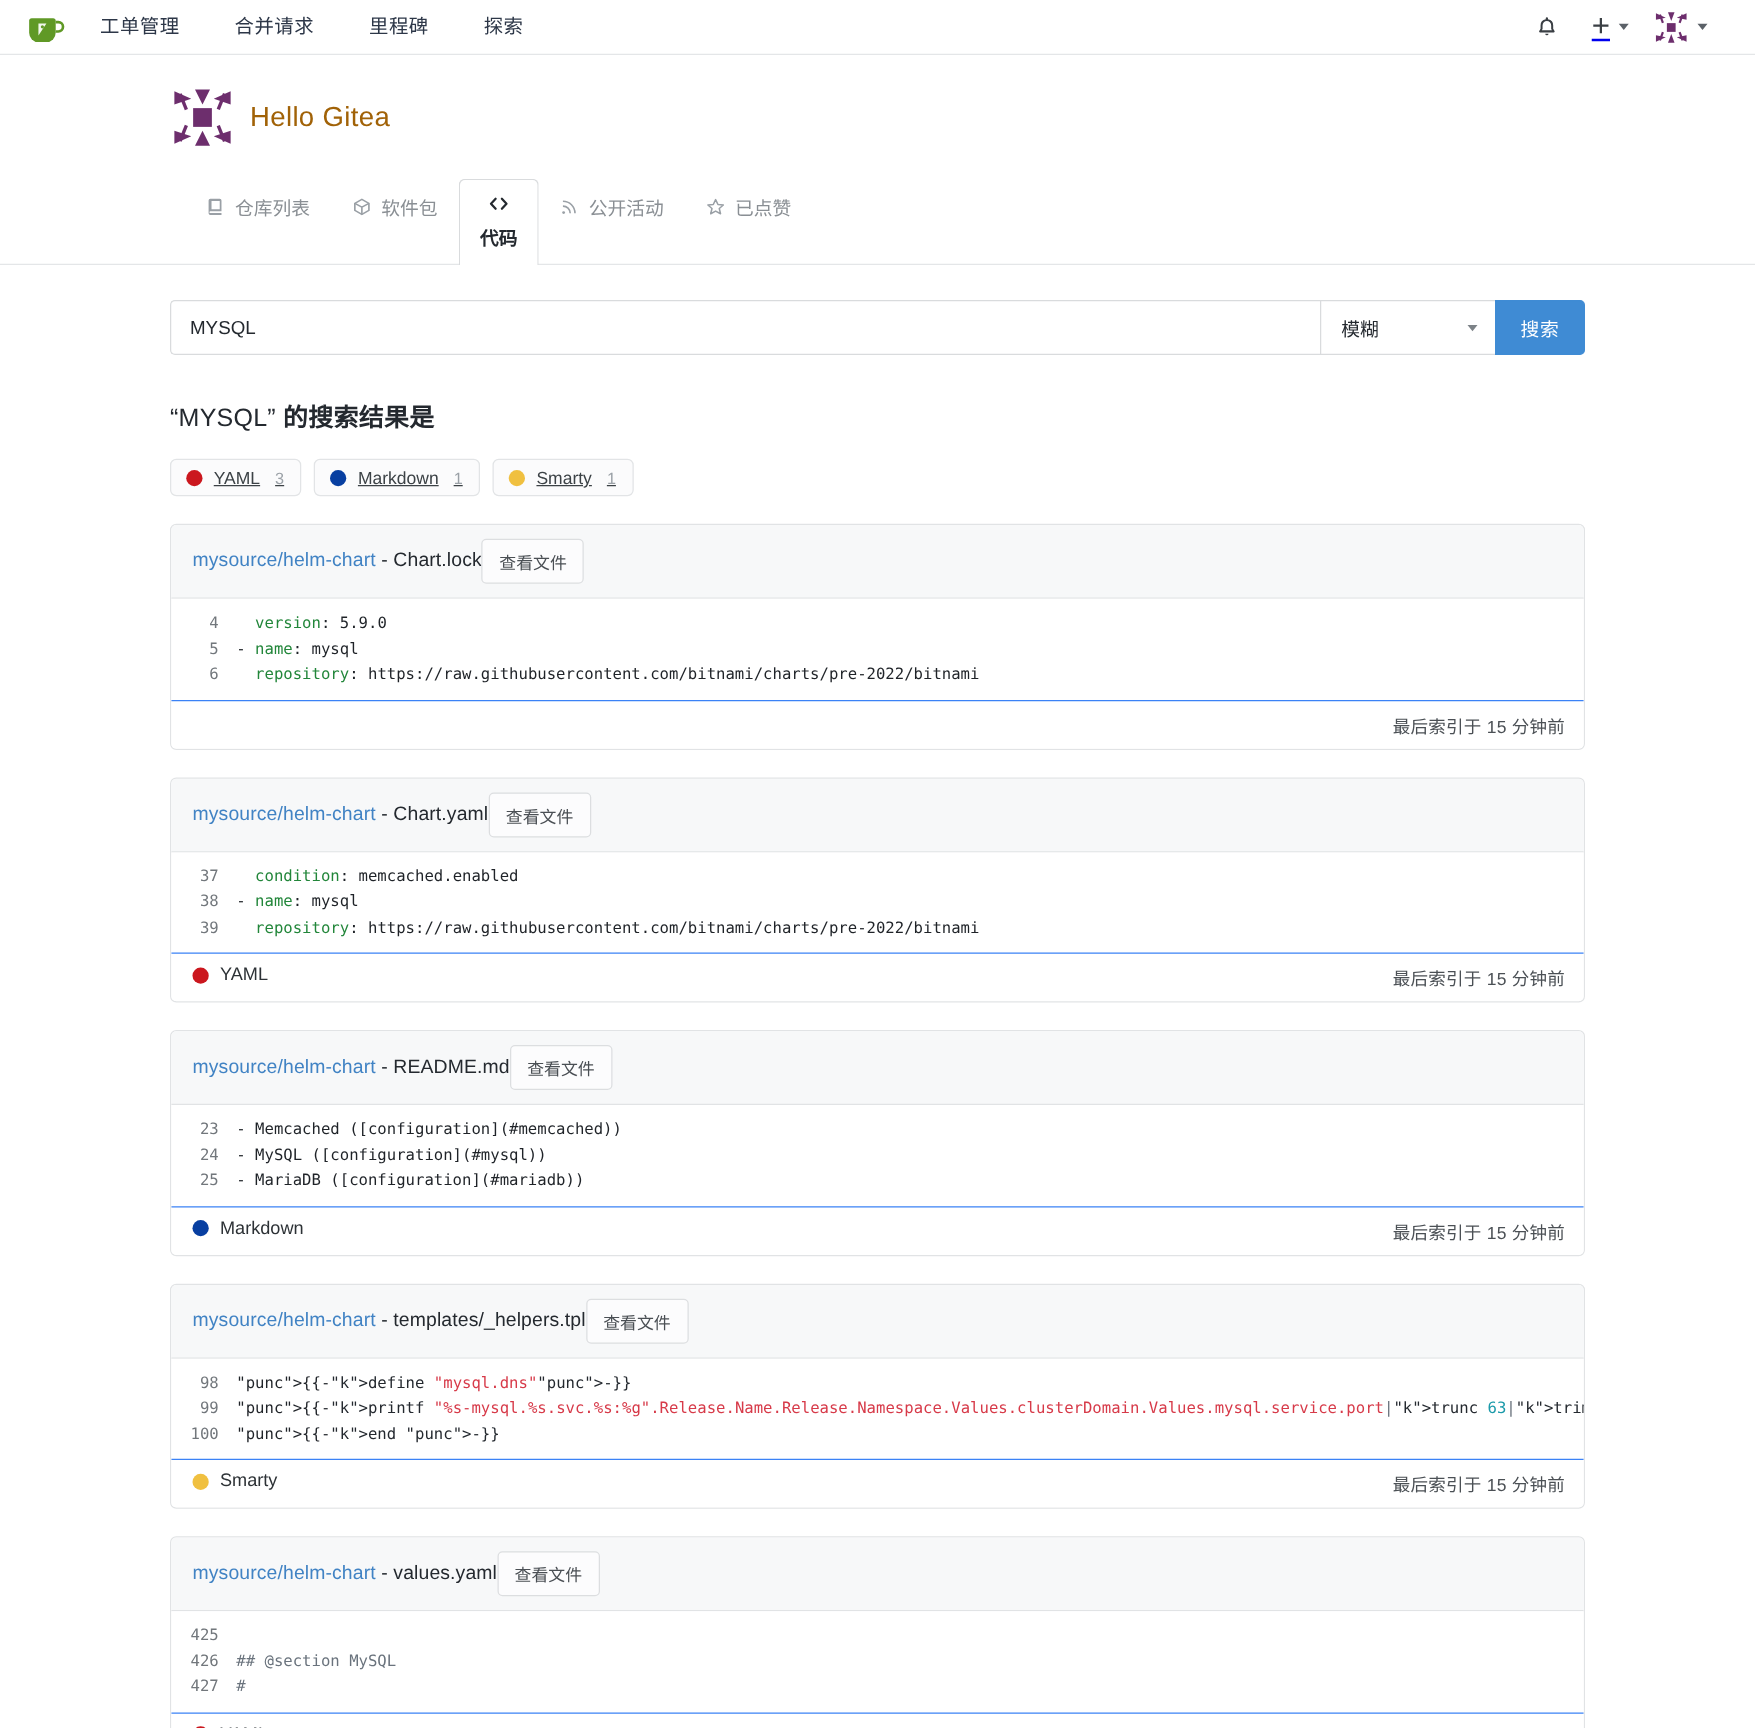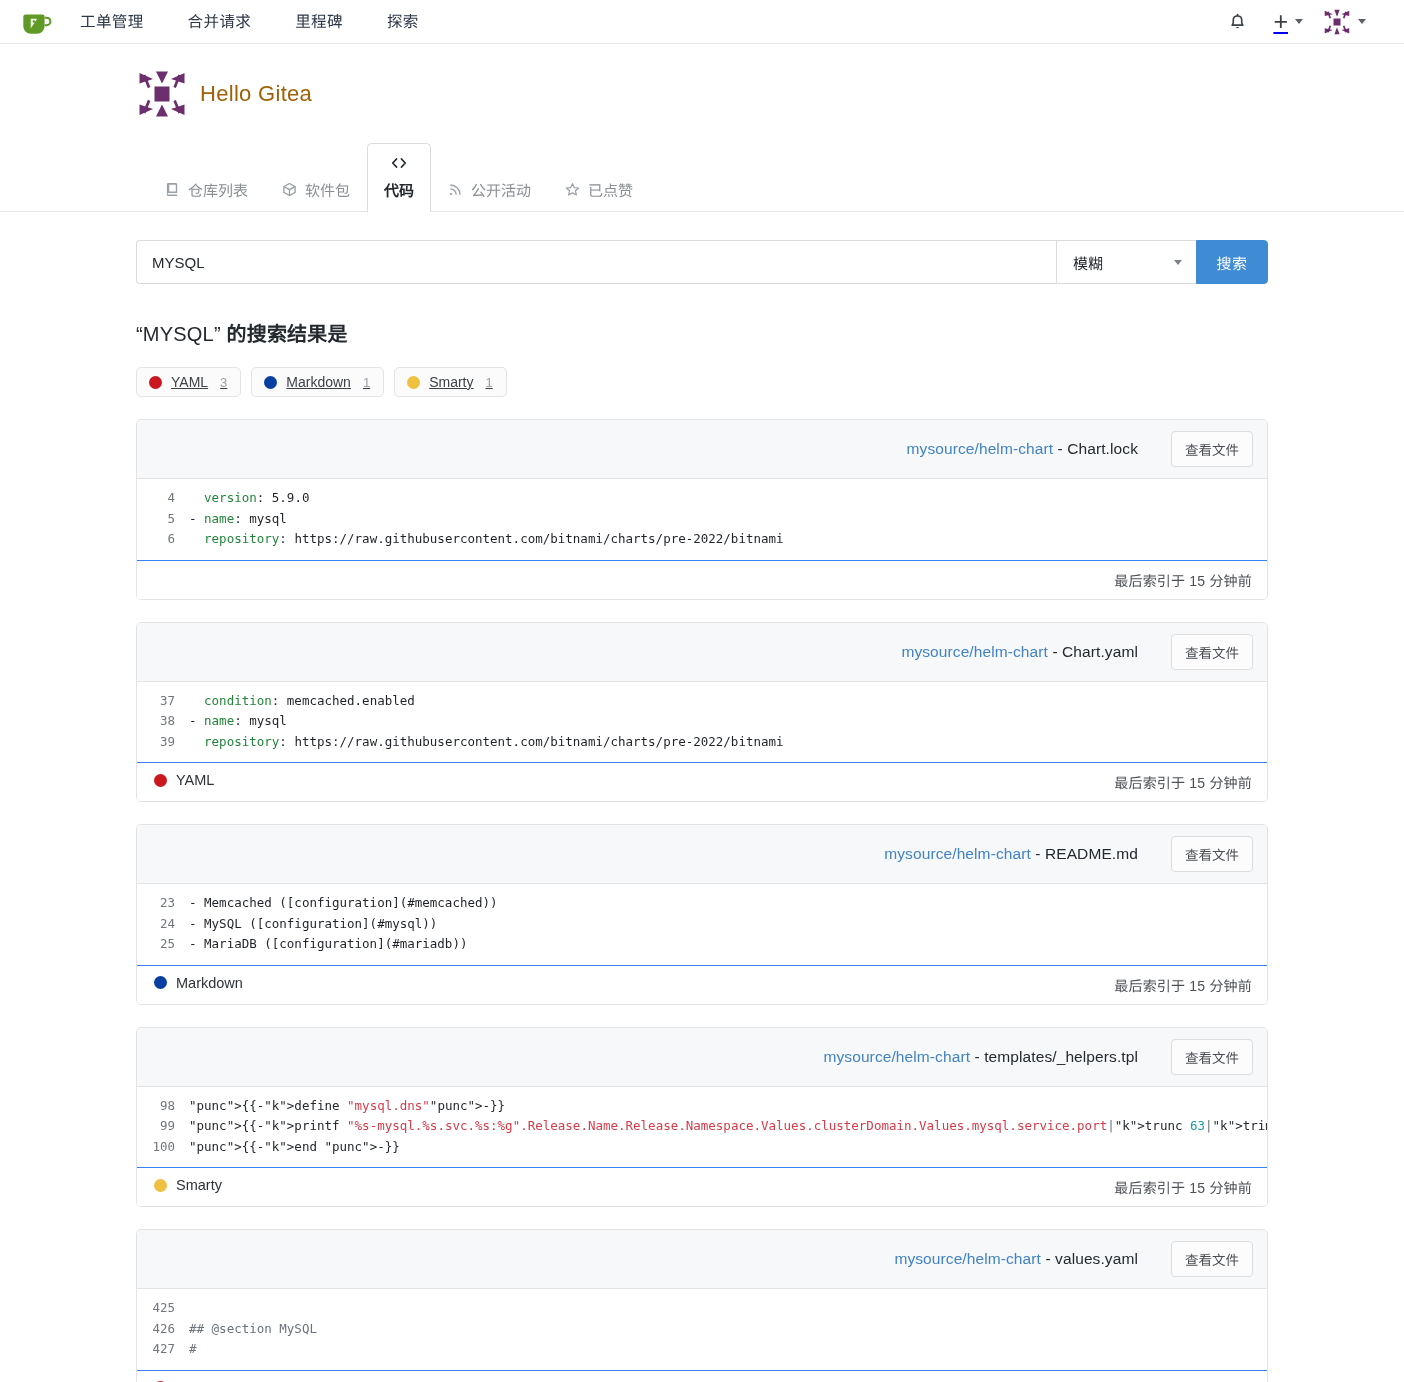--- a/index.html
+++ b/index.html
@@ -55,21 +55,21 @@
   .org-header {
     padding: 26px 0 0 0;
     border-bottom: 1px solid #e4e6e8;
     background: #fff;
   }
   .org-inner { width: 1132px; margin: 0 auto; padding-left: 2px; }
   .org-title-row { display: flex; align-items: center; gap: 14px; margin-bottom: 24px; }
   .org-avatar { width: 48px; height: 48px; display: block; }
   .org-name { font-size: 22px; font-weight: 400; color: #a16207; letter-spacing: .3px; }
 
-  .tabs { display: flex; align-items: flex-end; gap: 0; margin-left: 10px; }
+  .tabs { display: flex; align-items: flex-start; gap: 0; margin-left: 10px; }
   .tab {
     display: flex; align-items: center; gap: 8px;
     padding: 11px 16px 12px 16px;
     font-size: 15px;
     color: #8a8f94;
     text-decoration: none;
     border: 1px solid transparent;
     border-bottom: none;
     border-radius: 5px 5px 0 0;
     position: relative;
@@ -152,23 +152,22 @@
     border: 1px solid #e1e3e5;
     border-radius: 5px;
     margin-bottom: 22px;
     background: #fff;
     overflow: hidden;
   }
   .card-head {
     background: #f7f8f9;
     border-bottom: 1px solid #e1e3e5;
     padding: 11px 14px 11px 17px;
-    display: flex; align-items: center; justify-content: flex-end;
+    display: flex; align-items: center; justify-content: flex-start;
     min-height: 44px;
-    gap: 33px;
   }
   .card-title { font-size: 15.5px; color: #24292f; letter-spacing: .1px; }
   .repo-link { color: #4183c4; text-decoration: none; }
   .view-file-btn {
     border: 1px solid #dcdee0;
     background: #fcfcfd;
     color: #4a4f54;
     font-size: 13.5px;
     font-family: "Liberation Sans", sans-serif;
     border-radius: 4px;

